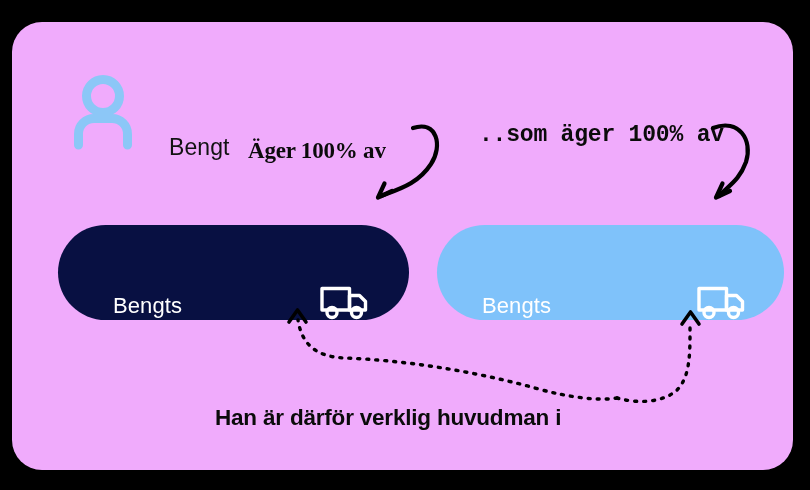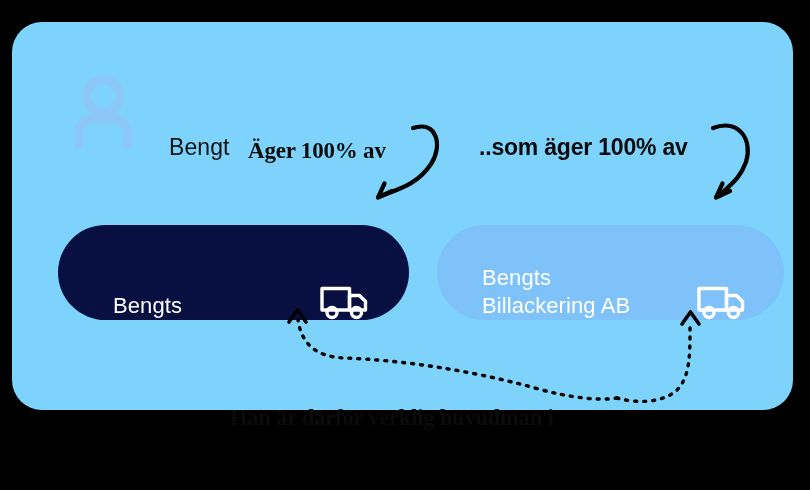--- a/index.html
+++ b/index.html
@@ -21,22 +21,22 @@
     height: 490px;
     background: #000000;
   }
 
   
   #canvas-card {
     position: absolute;
     left: 12px;
     top: 22px;
     width: 781px;
-    height: 388px;
-    background: #7dd3fc;
+    height: 448px;
+    background: #f0abfc;
     border-radius: 30px;
   }
 
   
   #person-icon {
     position: absolute;
     left: 62px;
     top: 52px;
     width: 62px;
     height: 76px;
@@ -57,26 +57,25 @@
   
   .edge-label {
     position: absolute;
     font-size: 23px;
     font-weight: 700;
     color: #0B0B0B;
     white-space: nowrap;
     letter-spacing: -0.2px;
   }
   #label-owns-left  { left: 236px; top: 116px; font-family: Liberation Serif, serif; }
-  #label-owns-right { left: 467px; top: 112px; }
+  #label-owns-right { left: 467px; top: 100px; font-family: Liberation Mono, monospace; }
   #label-beneficial {
-    left: 218px;
+    left: 203px;
     top: 383px;
     font-size: 22.5px;
-    font-family: Liberation Serif, serif;
   }
 
   
   .company-pill {
     position: absolute;
     top: 203px;
     height: 95px;
     border-radius: 48px;
     display: flex;
     align-items: flex-end;
@@ -150,21 +149,20 @@
           <path d="M30.5 9.5 H40.5 L46.5 15.5 V24 H30.5 Z" stroke="#FFFFFF" stroke-width="3.4" stroke-linejoin="round" fill="none"></path>
           <circle cx="13" cy="26.5" r="5" stroke="#FFFFFF" stroke-width="3.4" fill="none"></circle>
           <circle cx="37.5" cy="26.5" r="5" stroke="#FFFFFF" stroke-width="3.4" fill="none"></circle>
         </svg>
       </span>
     </div>
 
     <div class="company-pill" id="company-light">
       <div class="company-name">
         <span class="nm-line">Bengts</span>
-        <span class="nm-line">Billackering AB</span>
       </div>
       <span class="truck-icon">
         <svg width="50" height="34" viewBox="0 0 50 34" fill="none" aria-hidden="true">
           <path d="M3 2.5 H30.5 V24 H3 Z" stroke="#FFFFFF" stroke-width="3.4" stroke-linejoin="round" fill="none"></path>
           <path d="M30.5 9.5 H40.5 L46.5 15.5 V24 H30.5 Z" stroke="#FFFFFF" stroke-width="3.4" stroke-linejoin="round" fill="none"></path>
           <circle cx="13" cy="26.5" r="5" stroke="#FFFFFF" stroke-width="3.4" fill="none"></circle>
           <circle cx="37.5" cy="26.5" r="5" stroke="#FFFFFF" stroke-width="3.4" fill="none"></circle>
         </svg>
       </span>
     </div>

